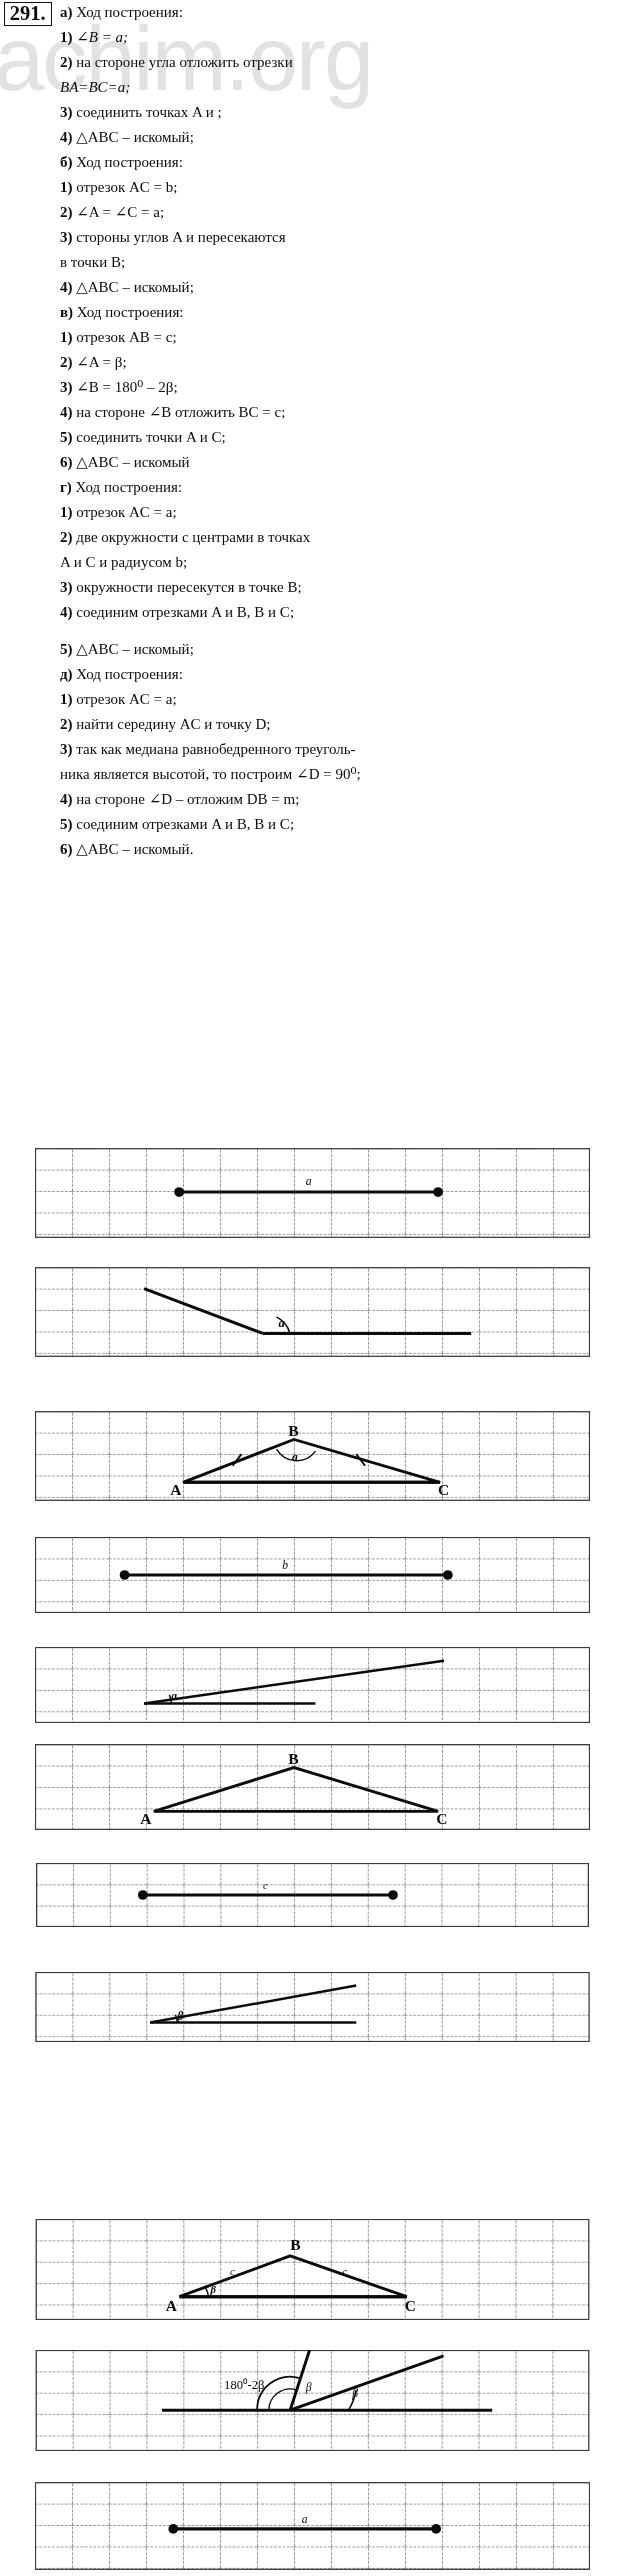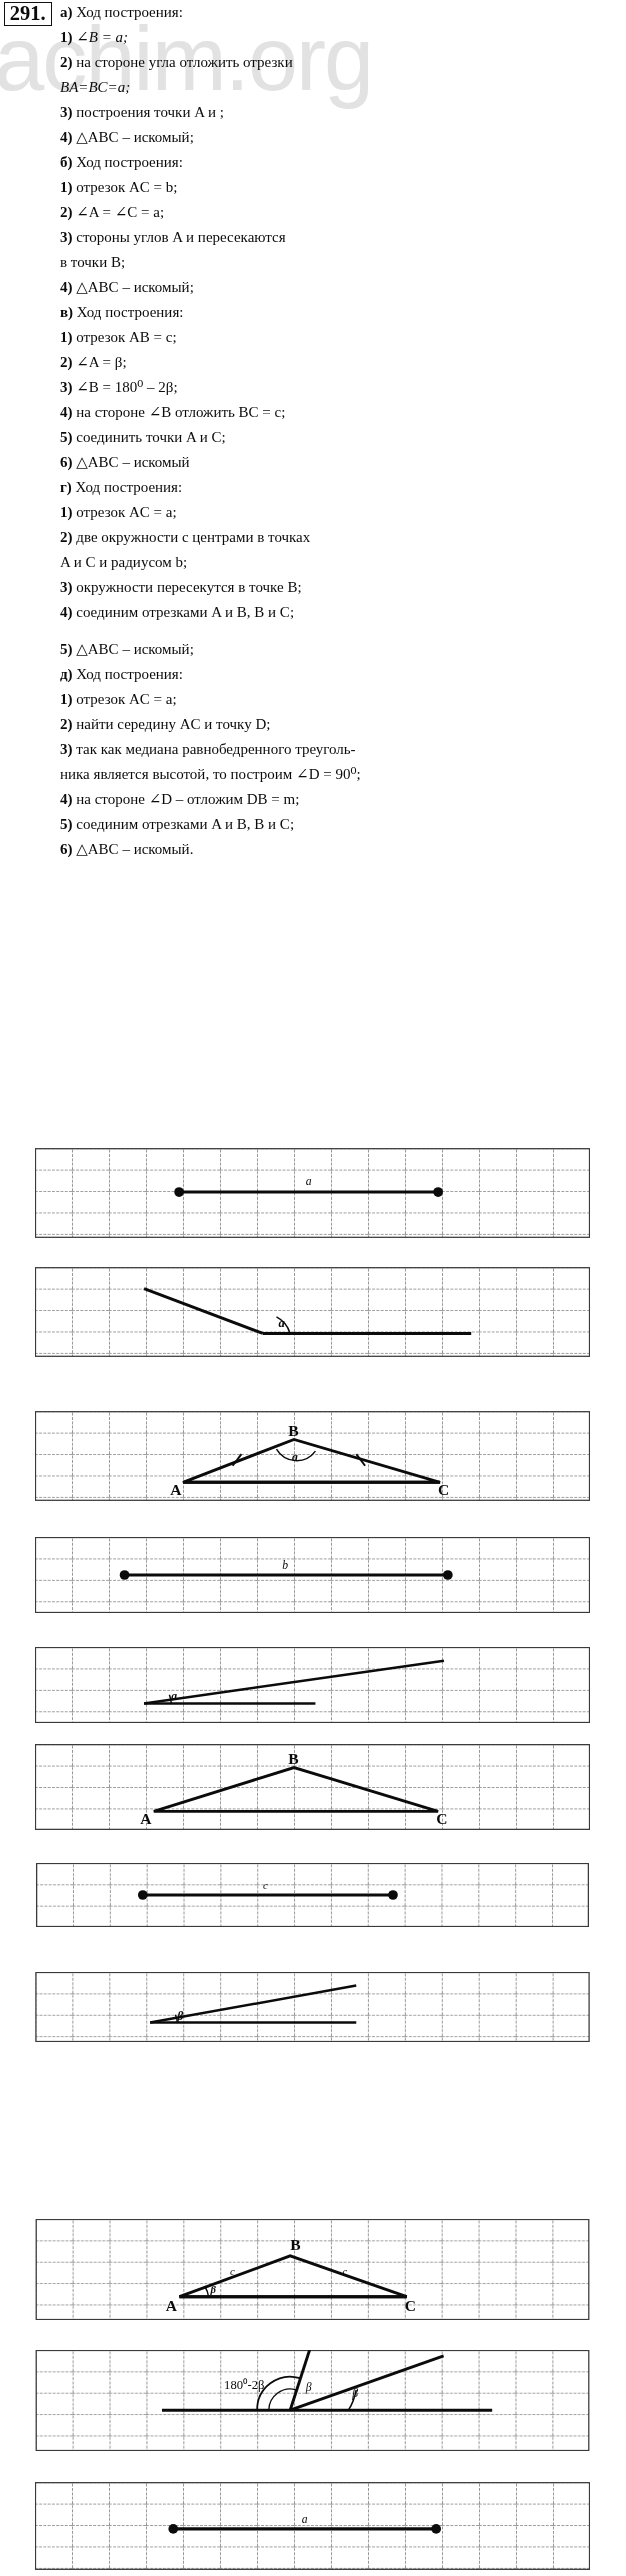--- a/index.html
+++ b/index.html
@@ -47,21 +47,21 @@
 
 <div id="page">
 
   <div class="tasknum">291.</div>
 
   <div class="lines">
     <div class="ln"><span class="b">а)</span> <span>Ход построения:</span></div>
     <div class="ln"><span class="b">1)</span> <span class="it">∠B = a;</span></div>
     <div class="ln"><span class="b">2)</span> <span>на стороне угла отложить отрезки</span></div>
     <div class="ln"><span class="it">BA=BC=a;</span></div>
-    <div class="ln"><span class="b">3)</span> <span>построения точки A и ;</span></div>
+    <div class="ln"><span class="b">3)</span> <span>соединить точках A и ;</span></div>
     <div class="ln"><span class="b">4)</span> <span>△ABC – искомый;</span></div>
     <div class="ln"><span class="b">б)</span> <span>Ход построения:</span></div>
     <div class="ln"><span class="b">1)</span> <span>отрезок AC = b;</span></div>
     <div class="ln"><span class="b">2)</span> <span>∠A = ∠C = a;</span></div>
     <div class="ln"><span class="b">3)</span> <span>стороны углов A и  пересекаются</span></div>
     <div class="ln"><span>в точки B;</span></div>
     <div class="ln"><span class="b">4)</span> <span>△ABC – искомый;</span></div>
     <div class="ln"><span class="b">в)</span> <span>Ход построения:</span></div>
     <div class="ln"><span class="b">1)</span> <span>отрезок AB = c;</span></div>
     <div class="ln"><span class="b">2)</span> <span>∠A = β;</span></div>

